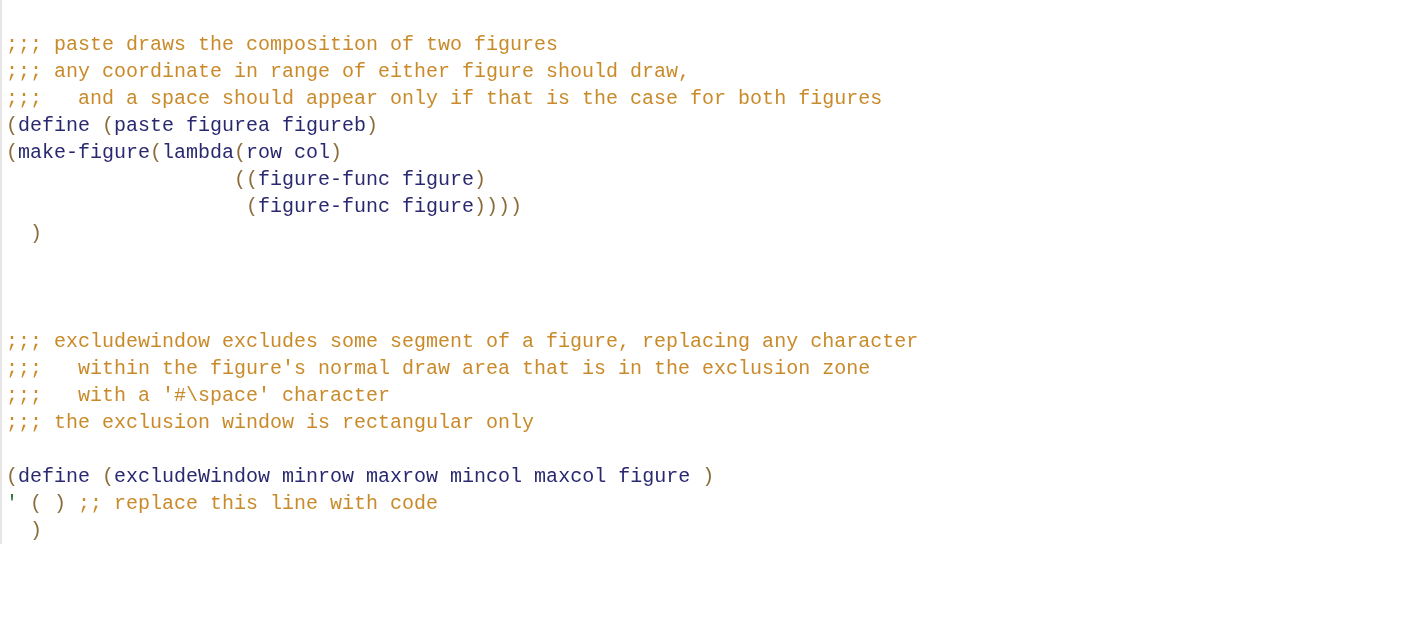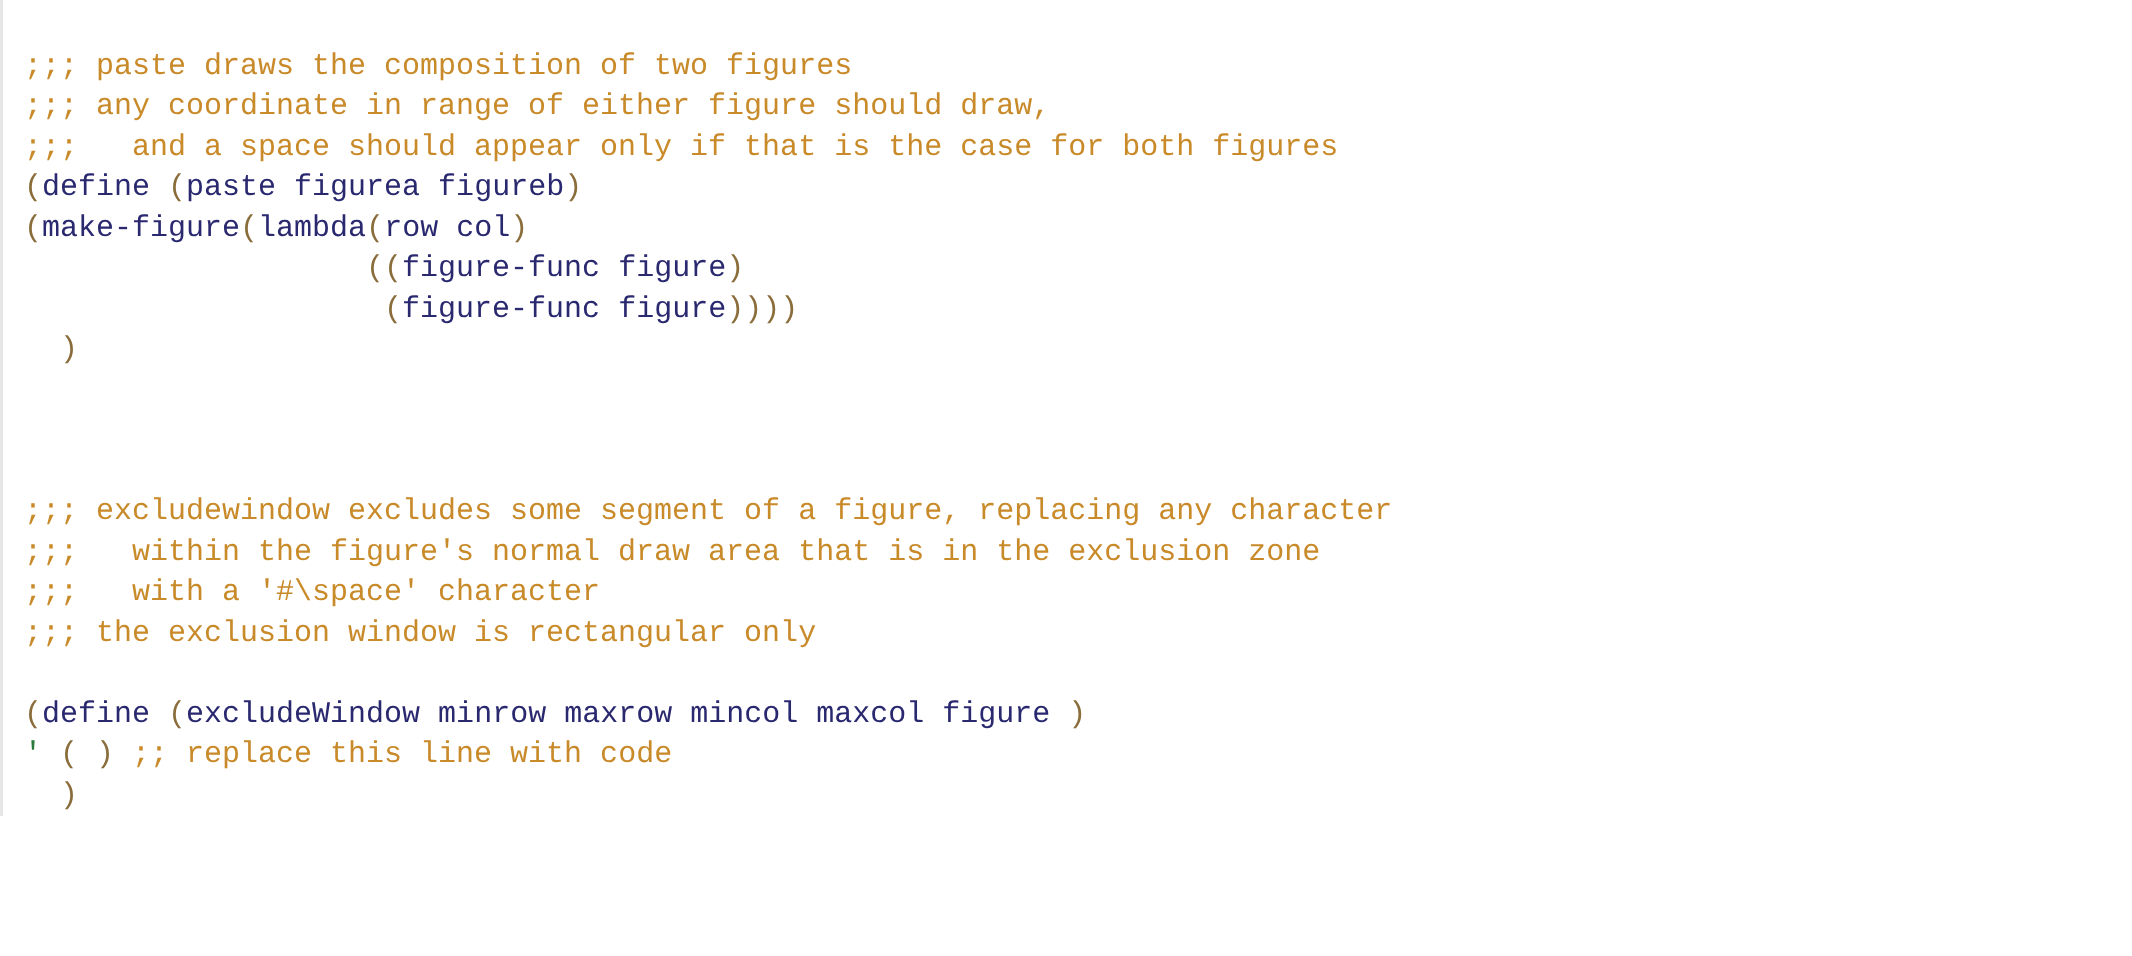--- a/index.html
+++ b/index.html
@@ -1,20 +1,20 @@
 <!DOCTYPE html>
 <html><head>
 <meta charset="utf-8">
 <style>
   html,body{margin:0;padding:0;background:#fff;}
   .editor{
     font-family:"Courier New",Courier,monospace;
     font-size:20px;
     line-height:1.35;
-    padding:4px 0 0 14px;
+    padding:4px 0 0 4px;
     white-space:pre;
     letter-spacing:0px;
     border-left:2px solid #e6e6e6;
   }
   .cm  { color:#C98A2A; }      
   .par { color:#8A6D3B; }
   .nav { color:#2A2970; }      
   .kw  { color:#2A2970; }
   .str { color:#2B7A3A; }      
 </style>

